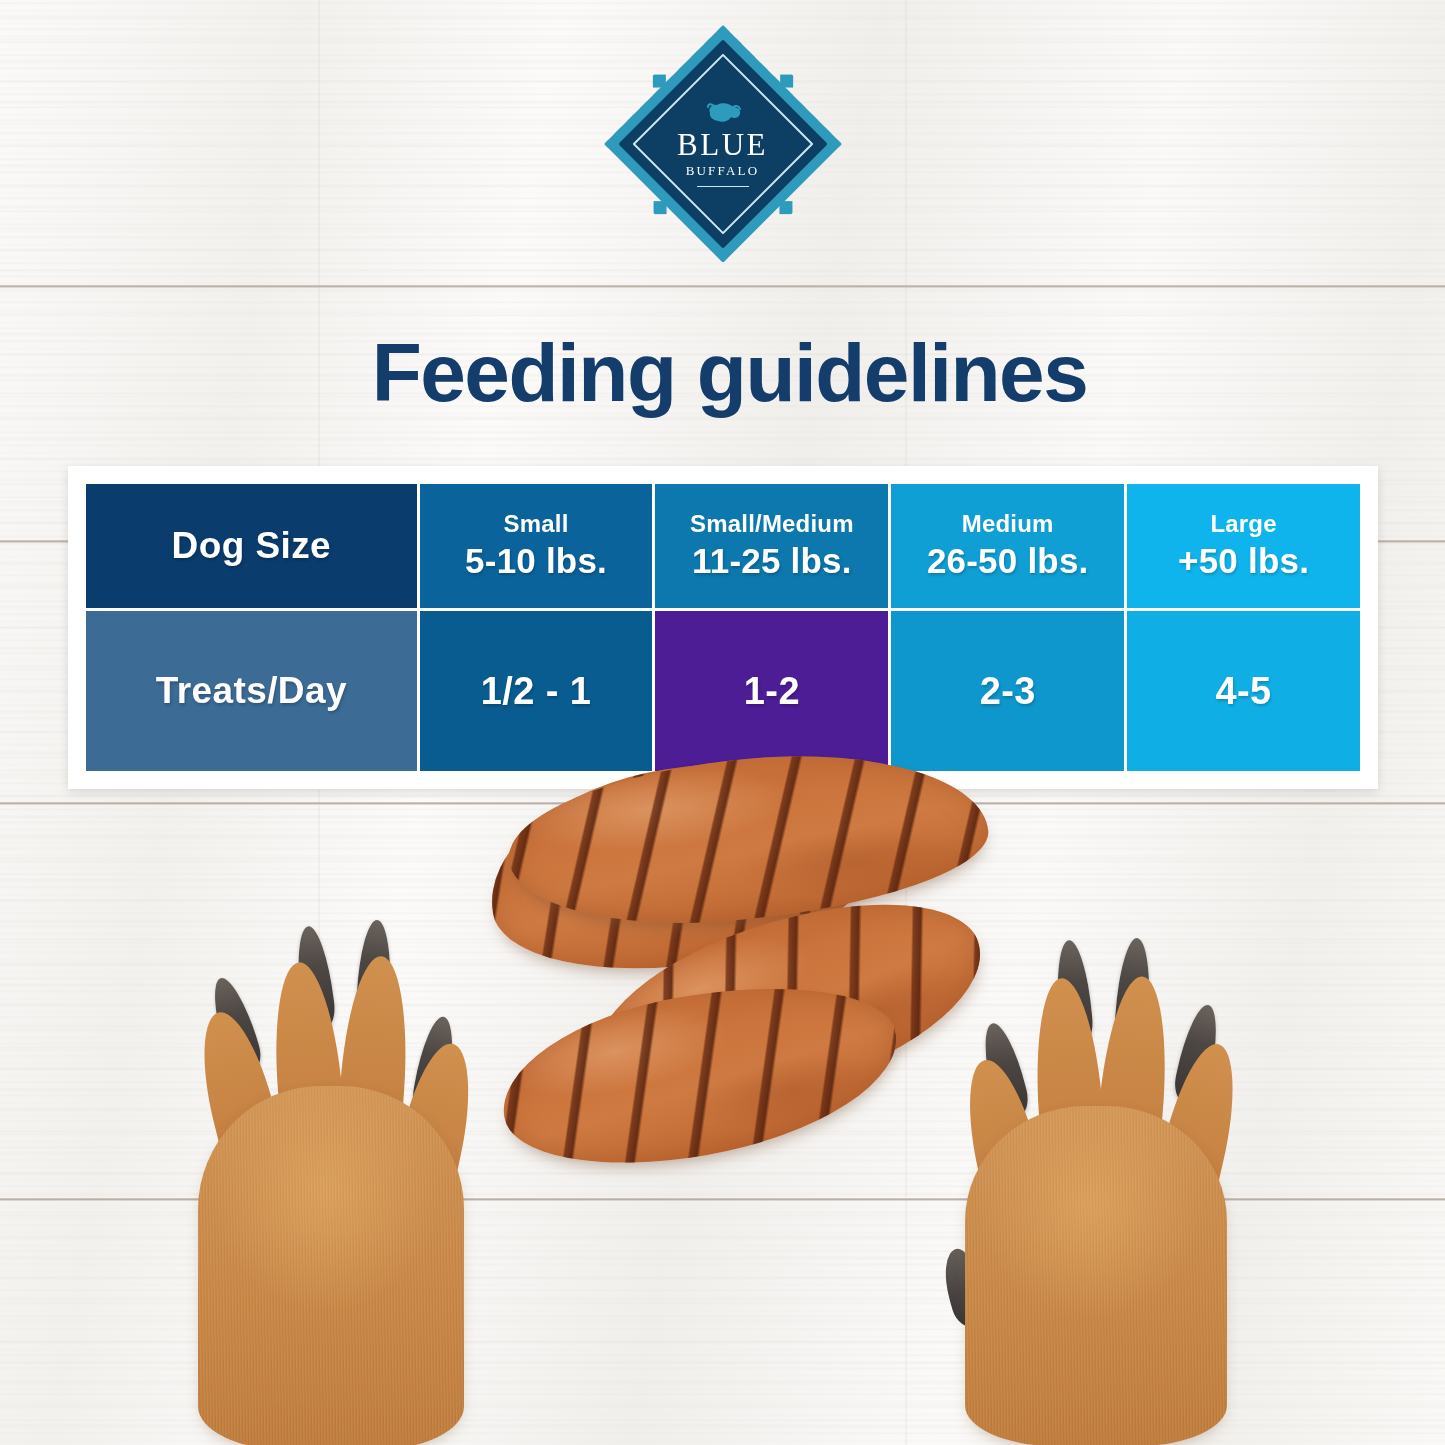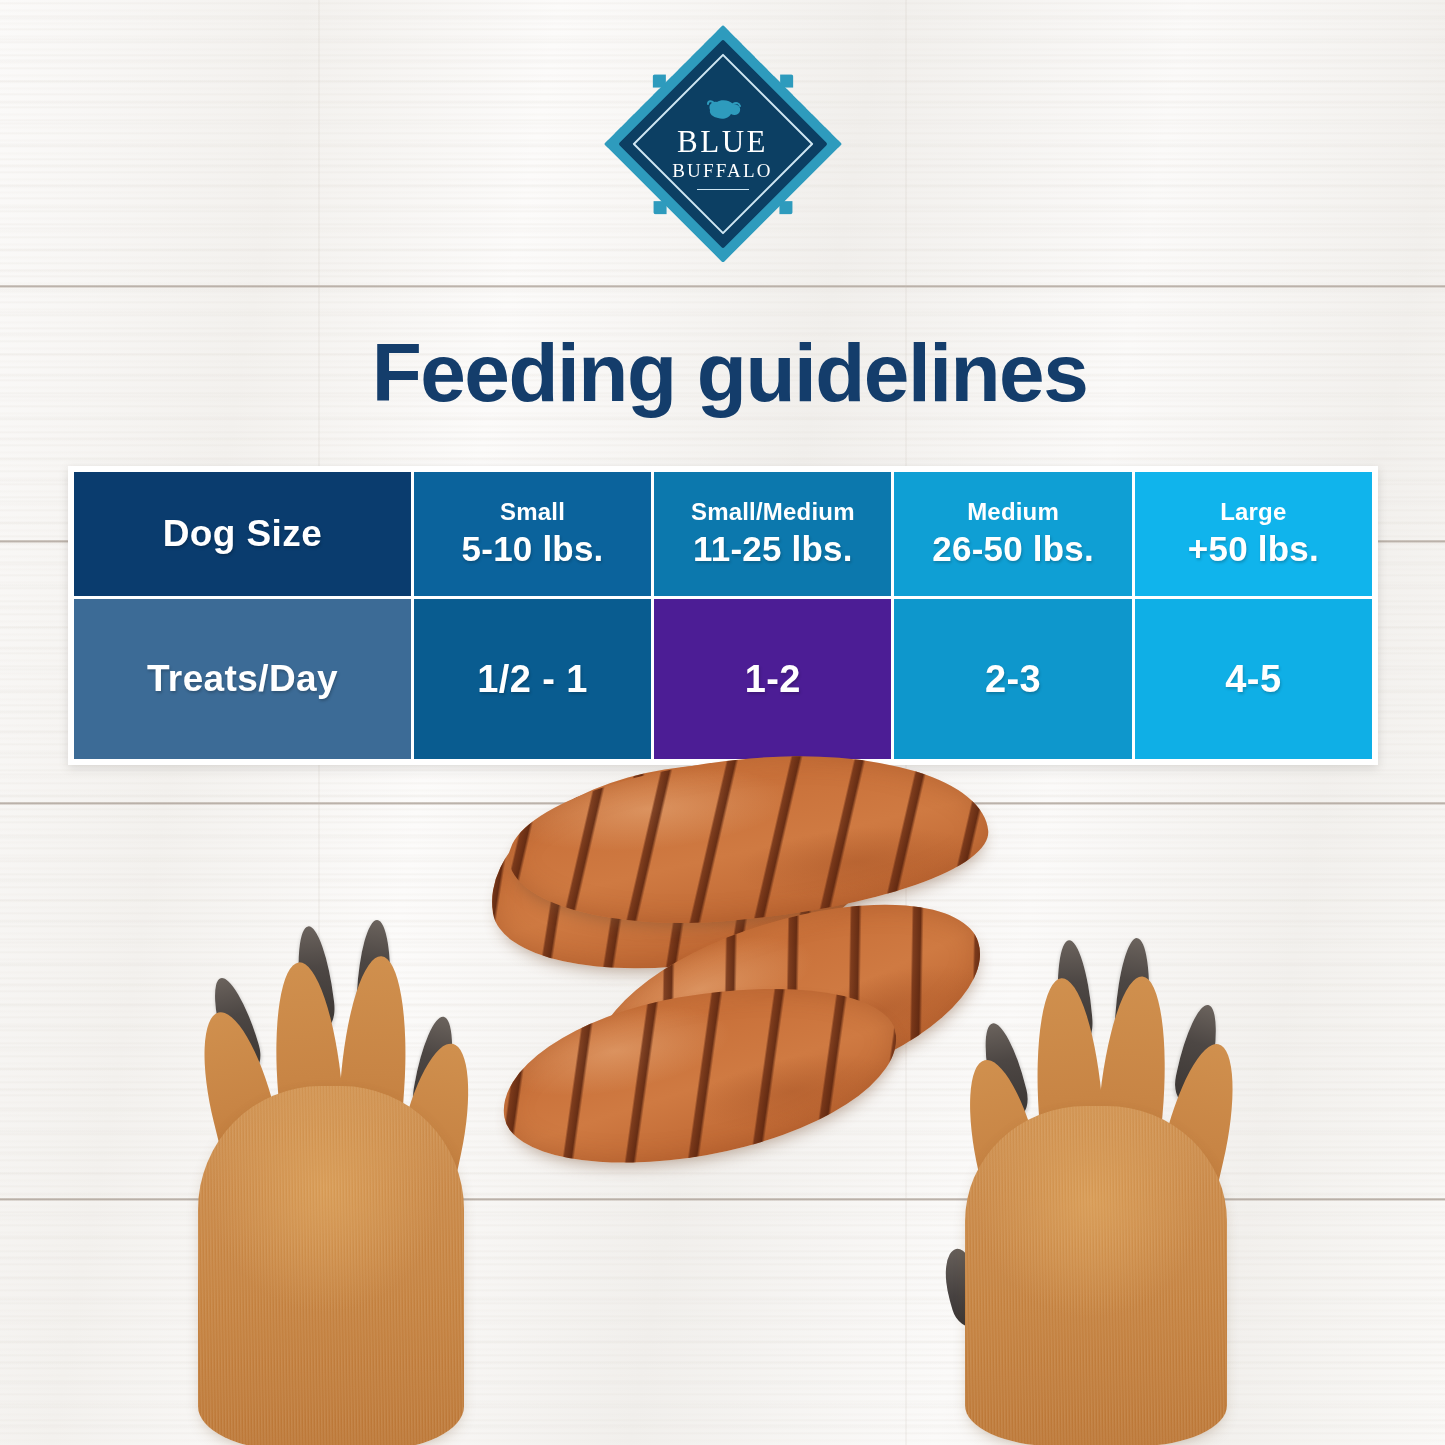--- a/index.html
+++ b/index.html
@@ -152,21 +152,21 @@
   .logo-word-blue {
     font-family: "Liberation Serif", serif;
     font-size: 31px;
     letter-spacing: 2.5px;
     line-height: 1;
     color: #ffffff;
     font-weight: 400;
   }
   .logo-word-buffalo {
     font-family: "Liberation Serif", serif;
-    font-size: 19px;
+    font-size: 13px;
     letter-spacing: 2.2px;
     margin-top: 3px;
     color: #ffffff;
     position: relative;
   }
   .logo-rule {
     width: 52px;
     height: 1.5px;
     background: #cfe6f2;
     margin-top: 7px;
@@ -187,21 +187,21 @@
     line-height: 1;
     margin-left: 14px;
   }
 
   
   .table-wrap {
     position: absolute;
     left: 68px;
     top: 466px;
     width: 1310px;
-    padding: 3px;
+    padding: 15px;
     background: #ffffff;
     box-shadow: 0 3px 9px rgba(90,85,80,0.18);
   }
   table.fg {
     width: 100%;
     border-collapse: separate;
     border-spacing: 3px;
     table-layout: fixed;
   }
   table.fg td {

